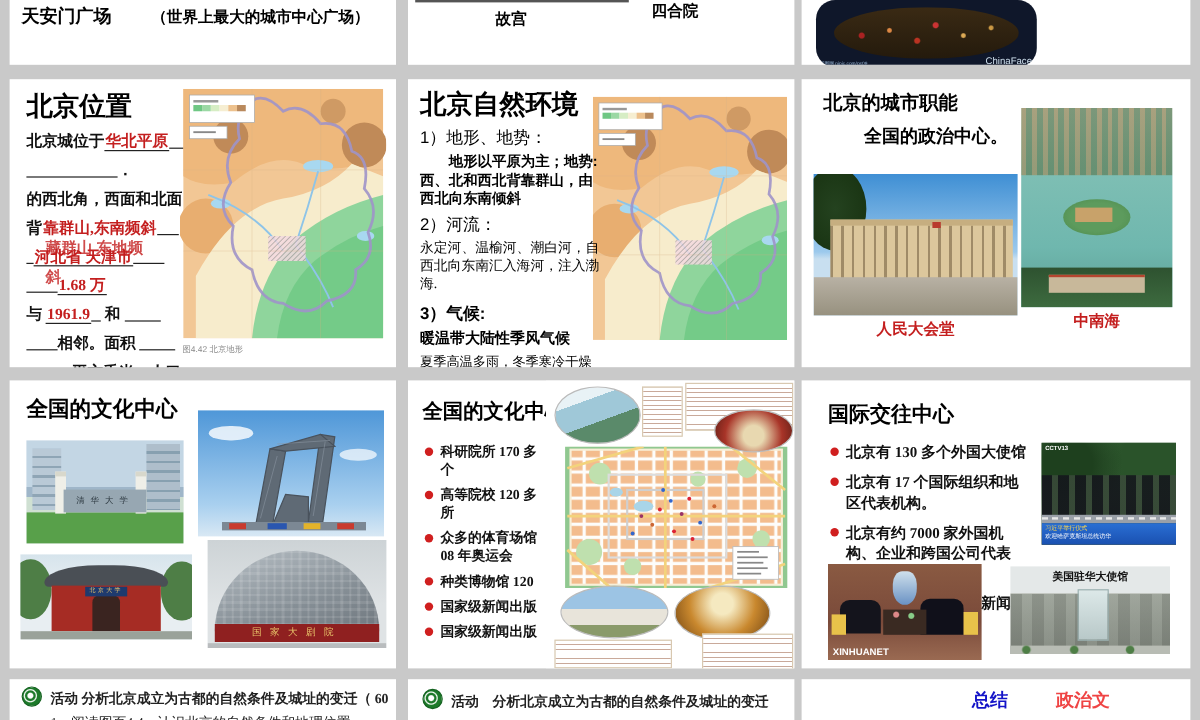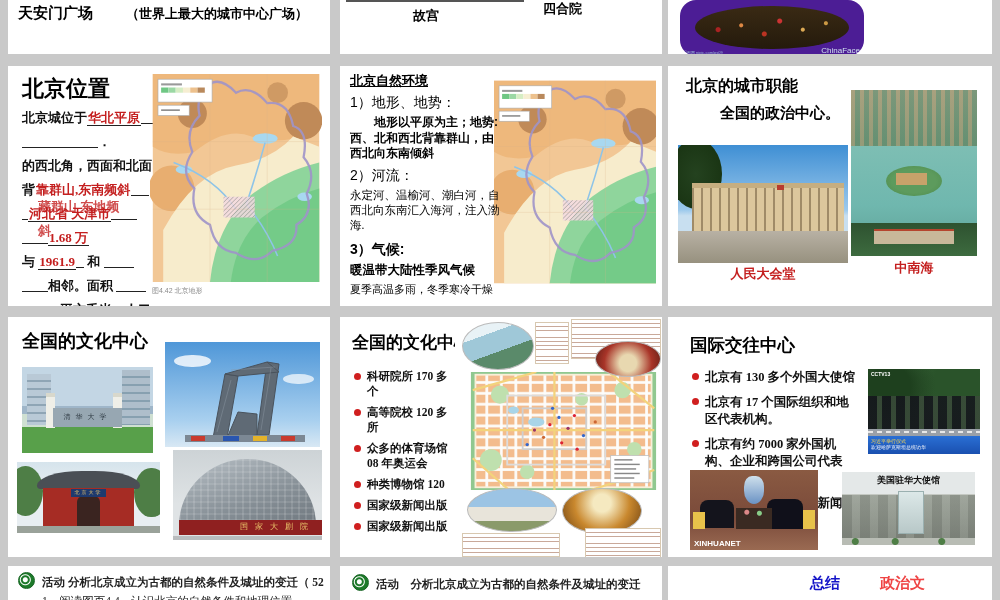--- a/index.html
+++ b/index.html
@@ -143,21 +143,21 @@
   <span class="abs ttl" style="left:118px;top:5px;font-size:13px;">（世界上最大的城市中心广场）</span>
 </div>
 
 <div class="panel" id="r1c2">
   <div class="abs" style="left:6px;top:0;width:178px;border-top:2px solid #555;"></div>
   <span class="abs red ttl" style="left:46px;top:7px;font-size:13px;padding-left:27px;">故宫</span>
   <span class="abs red ttl" style="left:203px;top:0px;font-size:13px;">四合院</span>
 </div>
 
 <div class="panel" id="r1c3">
-  <div class="photo" style="left:12px;top:0;width:184px;height:56px;background:#4c1d95;border-radius:16px;">
+  <div class="photo" style="left:12px;top:0;width:184px;height:56px;background:#0f172a;border-radius:16px;">
     <div class="abs" style="left:8%;top:10%;width:84%;height:78%;border-radius:50%;
       background:radial-gradient(circle at 30% 45%, #d84 1.5px, transparent 2.5px),
                  radial-gradient(circle at 55% 35%, #c33 2px, transparent 3px),
                  radial-gradient(circle at 70% 55%, #da5 1.5px, transparent 2.5px),
                  radial-gradient(circle at 45% 65%, #b32 2px, transparent 3px),
                  radial-gradient(circle at 85% 40%, #c94 1.5px, transparent 2.5px),
                  radial-gradient(circle at 15% 55%, #a22 2px, transparent 3px),
                  linear-gradient(#3a2a14, #241a0c);"></div>
     <span class="abs" style="right:4px;bottom:1px;color:#cfe0ee;font-size:8px;">ChinaFace</span>
     <span class="abs" style="left:3px;bottom:1px;color:#9ab8d8;font-size:4px;">昵图网 nipic.com/ps09</span>
@@ -182,21 +182,21 @@
       <use href="#topo"></use>
     </svg>
   <span class="abs" style="left:144px;top:220px;font-size:7px;color:#8a8a8a;">图4.42 北京地形</span>
 </div>
 
 <div class="panel" id="r2c2">
   <svg class="abs" style="right:6px;top:10px" width="162" height="212">
       <use href="#topo"></use>
     </svg>
   <div class="abs" style="left:10px;top:6px;width:150px;">
-    <div class="ttl" style="font-size:13px;margin-bottom:4px;text-decoration:underline;">北京自然环境</div>
+    <div class="ttl" style="font-size:22px;margin-bottom:4px;">北京自然环境</div>
     <div style="font-size:14px;margin-bottom:2px;">1）地形、地势：</div>
     <div class="ttl" style="font-size:12px;text-indent:24px;">地形以平原为主；地势:</div>
     <div class="ttl" style="font-size:12px;line-height:15px;">西、北和西北背靠群山，由西北向东南倾斜</div>
     <div style="font-size:14px;margin:6px 0 3px;">2）河流：</div>
     <div class="kai" style="font-size:11.5px;line-height:15px;">永定河、温榆河、潮白河，自西北向东南汇入海河，注入渤海.</div>
     <div class="ttl" style="font-size:14px;margin:8px 0 3px;">3）气候:</div>
     <div class="ttl" style="font-size:12.5px;">暖温带大陆性季风气候</div>
     <div class="kai" style="font-size:11px;margin-top:3px;">夏季高温多雨，冬季寒冷干燥</div>
   </div>
 </div>
@@ -273,21 +273,21 @@
   </div>
 
   <div class="photo" style="left:165px;top:133px;width:149px;height:90px;background:linear-gradient(#cdd3d6,#dfe3e5 60%);">
     <div class="abs" style="left:4%;top:10%;width:92%;height:74%;border-radius:50% 50% 0 0 / 100% 100% 0 0;
       background:linear-gradient(160deg,#b8c0c6,#868f96 60%,#6f777e);
       background-blend-mode:multiply;"></div>
     <div class="abs" style="left:4%;top:10%;width:92%;height:74%;border-radius:50% 50% 0 0 / 100% 100% 0 0;
       background:repeating-linear-gradient(90deg, rgba(255,255,255,.12) 0 2px, transparent 2px 7px),
       repeating-linear-gradient(rgba(255,255,255,.10) 0 2px, transparent 2px 6px);"></div>
     <div class="abs kai" style="left:4%;bottom:6%;width:92%;height:16%;background:#8f2020;color:#e8c36a;
-      font-size:8px;letter-spacing:7px;text-align:center;line-height:14px;padding-left:30px;">国家大剧院</div>
+      font-size:8px;letter-spacing:7px;text-align:center;line-height:14px;">国家大剧院</div>
     <div class="abs" style="left:0;bottom:0;width:100%;height:5%;background:#b9bcbe;"></div>
   </div>
 </div>
 
 <div class="panel" id="r3c2">
   <span class="abs ttl" style="left:12px;top:14px;font-size:17px;">全国的文化中心</span>
 
   <div class="abs kai" style="left:14px;top:52px;width:104px;font-size:11.5px;font-weight:bold;">
     <div class="bullet">科研院所 170 多个</div>
     <div class="bullet">高等院校 120 多所</div>
@@ -361,21 +361,21 @@
       border:1px solid #9ab0b0;"></div>
     <div class="abs" style="left:0;bottom:0;width:100%;height:10%;background:
       radial-gradient(circle at 10% 50%,#4e7e46 3px,transparent 4px),radial-gradient(circle at 40% 50%,#4e7e46 3px,transparent 4px),
       radial-gradient(circle at 75% 50%,#4e7e46 3px,transparent 4px),#b8bcb4;"></div>
     <span class="abs kai" style="left:0;top:2px;width:100%;text-align:center;color:#111;font-size:9px;font-weight:bold;">美国驻华大使馆</span>
   </div>
 </div>
 
 <div class="panel" id="r4c1">
   <div class="abs" style="left:10px;top:6px;">
-    <span class="act-icon"></span><span class="act-line"><span>活动</span> <span>分析北京成立为古都的自然条件及城址的变迁（ 52</span></span>
+    <span class="act-icon"></span><span class="act-line"><span>活动</span> <span>分析北京成立为古都的自然条件及城址的变迁（ 60</span></span>
     <div class="act-line" style="margin:4px 0 0 24px;font-weight:normal;">1．阅读图页4.4，认识北京的自然条件和地理位置</div>
   </div>
 </div>
 
 <div class="panel" id="r4c2">
   <div class="abs" style="left:12px;top:8px;">
     <span class="act-icon"></span><span class="act-line"><span>活动</span>　<span>分析北京成立为古都的自然条件及城址的变迁</span></span>
   </div>
 </div>
 

